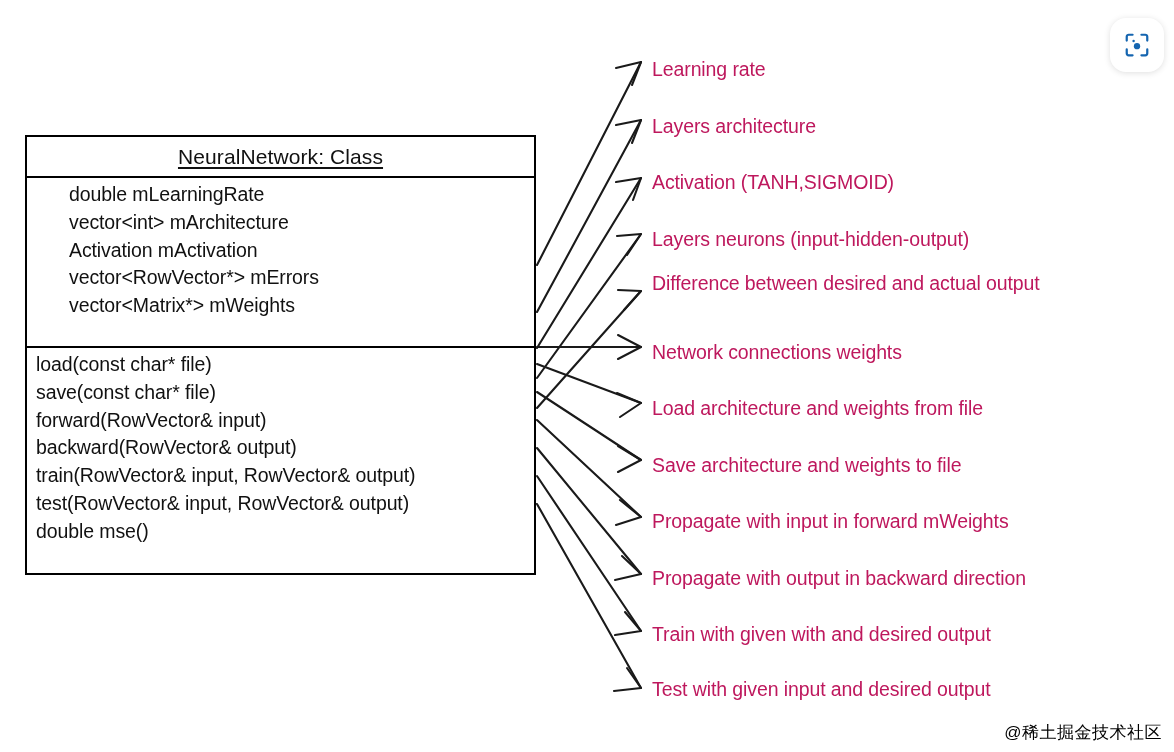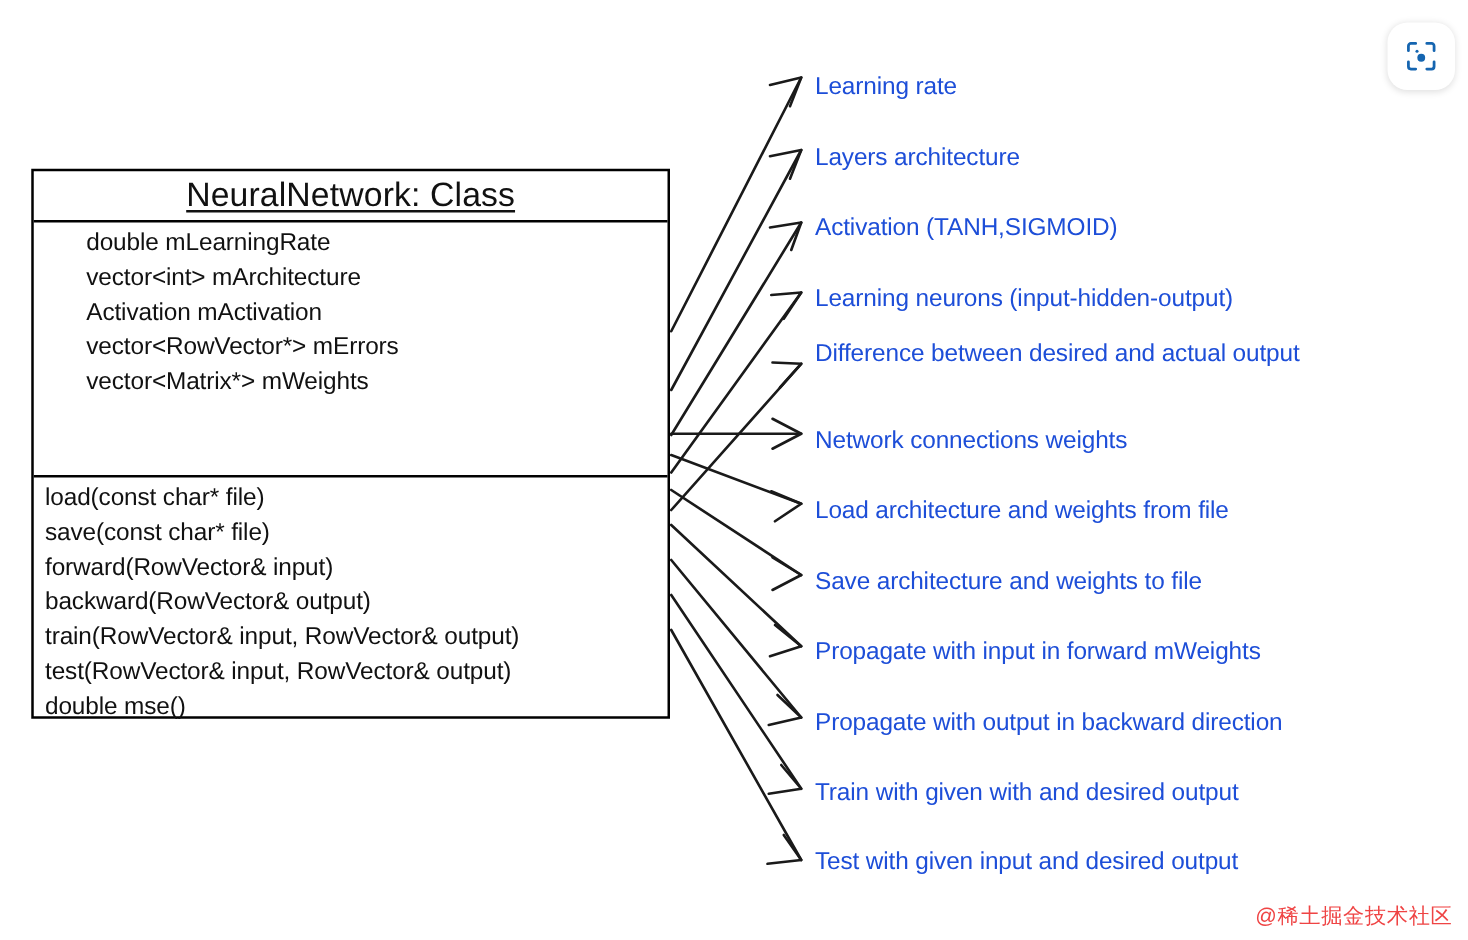--- a/index.html
+++ b/index.html
@@ -38,32 +38,32 @@
   }
   .uml-header {
     height: 41px;
     border-bottom: 2px solid #000000;
     display: flex;
     align-items: center;
     justify-content: center;
     box-sizing: border-box;
   }
   .uml-title {
-    font-size: 27px;
+    font-size: 21px;
     text-decoration: underline;
     text-underline-offset: 3px;
     letter-spacing: 0.1px;
     white-space: nowrap;
   }
   .uml-compartment {
     padding: 3px 0 4px 9px;
     box-sizing: border-box;
   }
   .uml-attributes {
-    height: 204px;
+    height: 170px;
     border-bottom: 2px solid #000000;
     padding-left: 42px;
   }
   .uml-methods {
     height: 225px;
   }
   .uml-row {
     font-size: 19.5px;
     line-height: 27.8px;
     white-space: nowrap;
@@ -81,21 +81,21 @@
   }
 
   
   .annot {
     position: absolute;
     left: 652px;
     font-size: 19.5px;
     line-height: 22px;
     white-space: nowrap;
     letter-spacing: -0.1px;
-    color: #1d4ed8;
+    color: #be185d;
     z-index: 4;
   }
 
   
   .fab {
     position: absolute;
     right: 10px;
     top: 18px;
     width: 54px;
     height: 54px;
@@ -107,21 +107,21 @@
     justify-content: center;
     z-index: 6;
   }
 
   
   .watermark {
     position: absolute;
     right: 12px;
     bottom: 8px;
     font-size: 17px;
-    color: #ef4444;
+    color: #000000;
     letter-spacing: 0.5px;
     z-index: 5;
     white-space: nowrap;
   }
 </style>
 </head>
 <body>
 
 <div id="canvas">
 
@@ -201,21 +201,21 @@
       <g>
         <line x1="537" y1="504" x2="641" y2="688"></line>
         <polyline points="627,668 641,688 614,691"></polyline>
       </g>
     </g>
   </svg>
 
   <div class="annot" style="top:58px">Learning rate</div>
   <div class="annot" style="top:115px">Layers architecture</div>
   <div class="annot" style="top:171px">Activation (TANH,SIGMOID)</div>
-  <div class="annot" style="top:228px">Learning neurons (input-hidden-output)</div>
+  <div class="annot" style="top:228px">Layers neurons (input-hidden-output)</div>
   <div class="annot" style="top:272px">Difference between desired and actual output</div>
   <div class="annot" style="top:341px">Network connections weights</div>
   <div class="annot" style="top:397px">Load architecture and weights from file</div>
   <div class="annot" style="top:454px">Save architecture and weights to file</div>
   <div class="annot" style="top:510px">Propagate with input in forward mWeights</div>
   <div class="annot" style="top:567px">Propagate with output in backward direction</div>
   <div class="annot" style="top:623px">Train with given with and desired output</div>
   <div class="annot" style="top:678px">Test with given input and desired output</div>
 
   <div class="fab">

